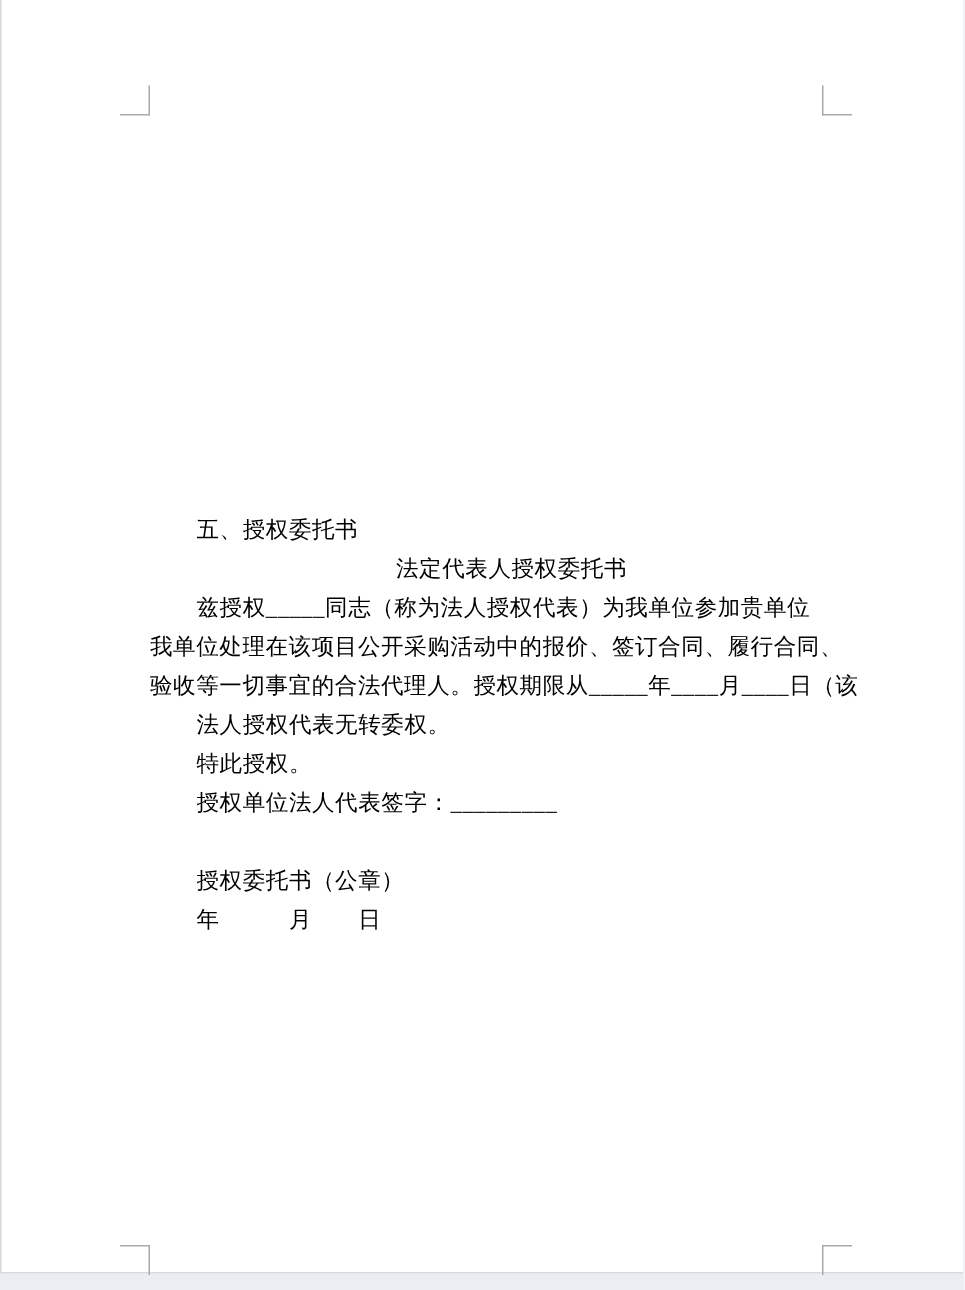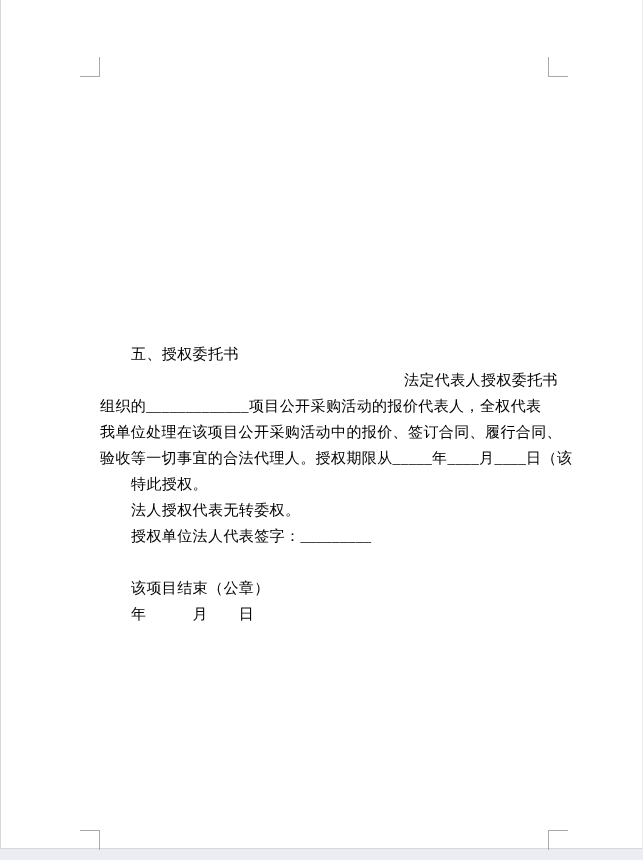--- a/index.html
+++ b/index.html
@@ -30,40 +30,40 @@
     position: absolute;
     left: 99px; top: 341px;
     width: 458px;
     color: #000000;
     font-size: 15px;
     line-height: 26px;
     letter-spacing: 0.4px;
   }
   .line { white-space: nowrap; height: 26px; }
   .indent { text-indent: 31px; }
-  .center { text-align: right; padding-left: 24px; }
+  .center { text-align: center; padding-left: 24px; }
   .blank { height: 26px; }
 </style>
 </head>
 <body>
 
 <div class="page">
 
   <div class="crop-mark tl"></div>
   <div class="crop-mark tr"></div>
   <div class="crop-mark bl"></div>
   <div class="crop-mark br"></div>
 
   <div class="doc">
     <div class="line indent">五、授权委托书</div>
     <div class="line center">法定代表人授权委托书</div>
-    <div class="line">组织的_____________项目公开采购活动的报价代表人，全权代表</div>
+    <div class="line indent">兹授权_____同志（称为法人授权代表）为我单位参加贵单位</div>
     <div class="line">我单位处理在该项目公开采购活动中的报价、签订合同、履行合同、</div>
     <div class="line">验收等一切事宜的合法代理人。授权期限从_____年____月____日（该</div>
+    <div class="line indent">法人授权代表无转委权。</div>
     <div class="line indent">特此授权。</div>
-    <div class="line indent">法人授权代表无转委权。</div>
     <div class="line indent">授权单位法人代表签字：_________</div>
     <div class="line blank"></div>
-    <div class="line indent">该项目结束（公章）</div>
+    <div class="line indent">授权委托书（公章）</div>
     <div class="line indent">年　　　月　　日</div>
   </div>
 
 </div>
 
 </body></html>

